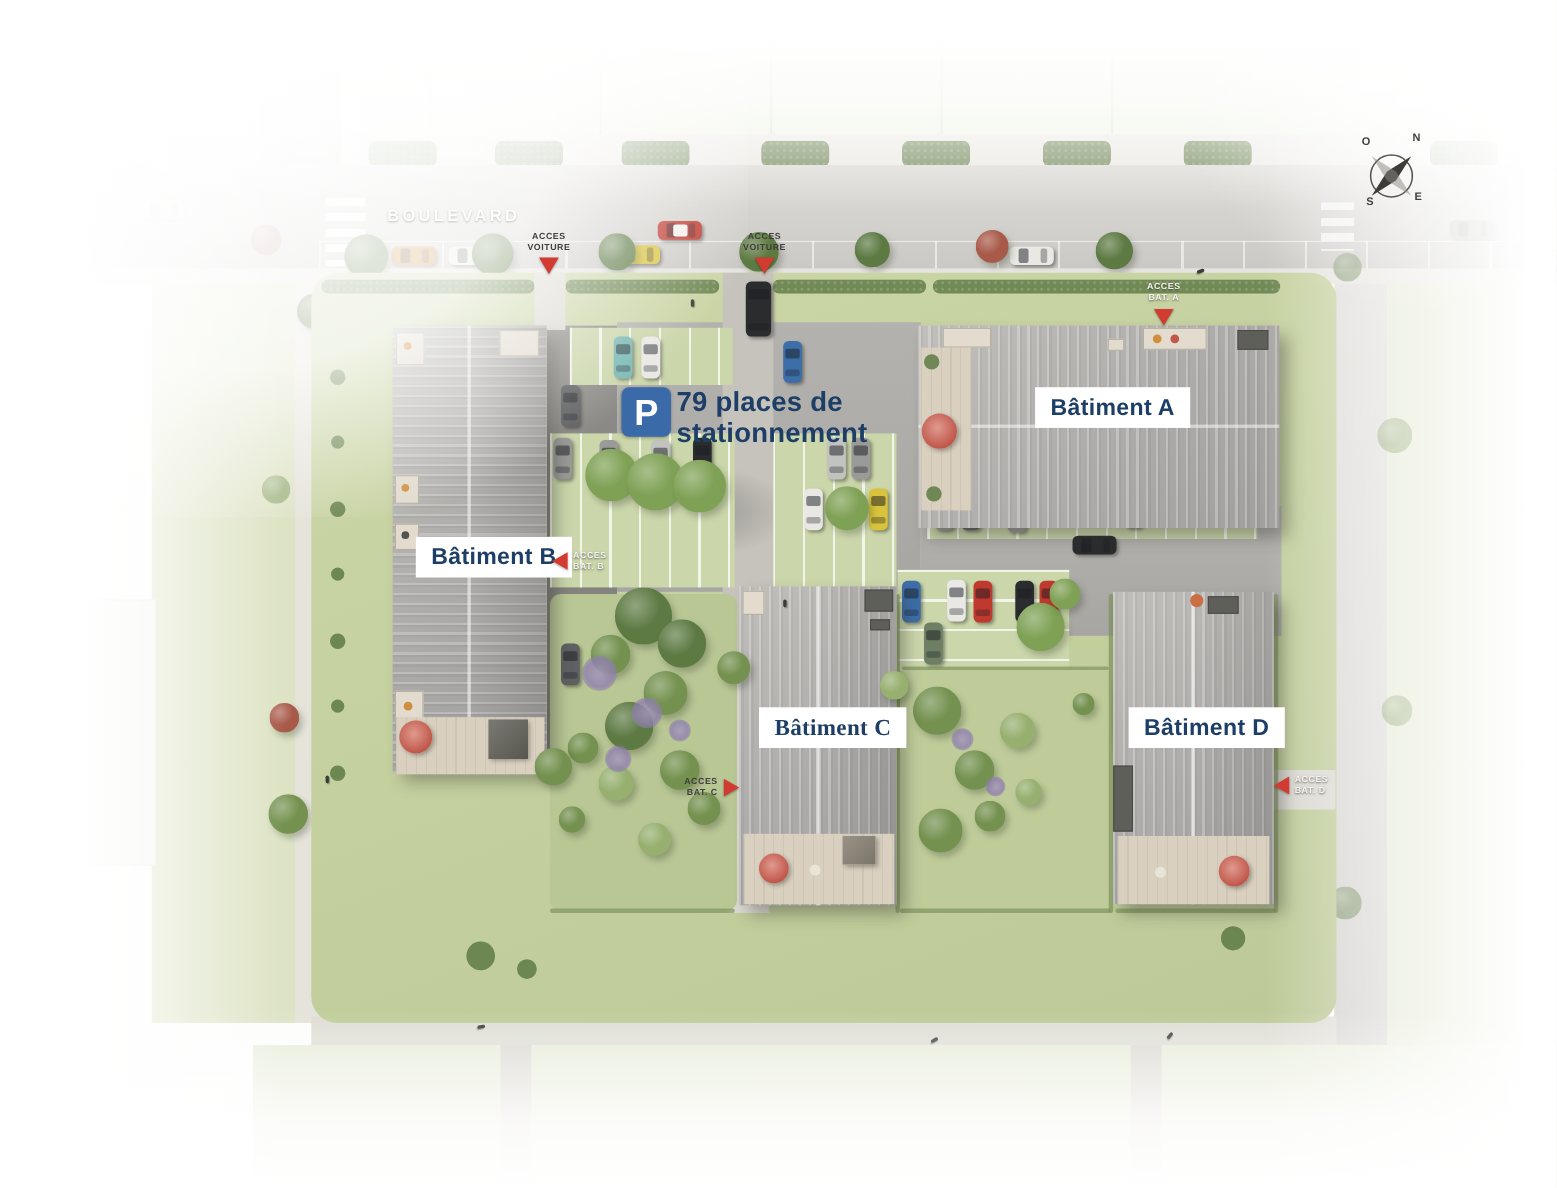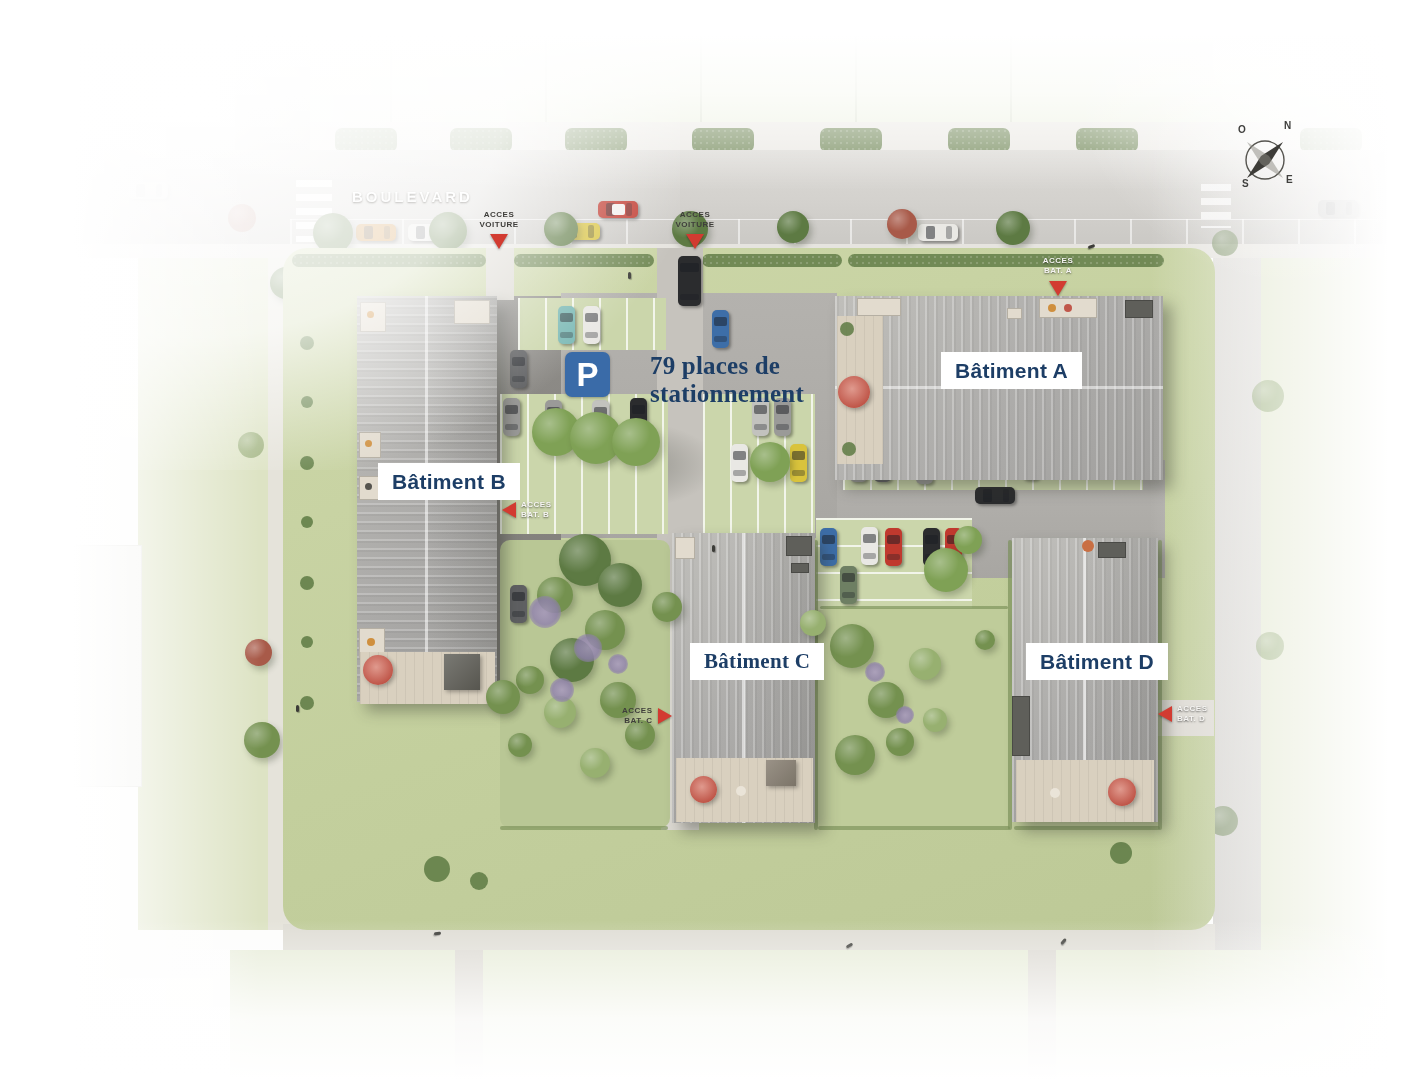--- a/index.html
+++ b/index.html
@@ -346,27 +346,27 @@
   <div class="vg vg-tl"></div>
   <div class="vg vg-top"></div>
   <div class="vg vg-left"></div>
   <div class="vg vg-right"></div>
   <div class="vg vg-bottom"></div>
   <div class="vg vg-tr"></div>
 
   <div class="ann street-name" style="left:352px;top:188px;">BOULEVARD</div>
 
   <div class="ann p-sign" style="left:565px;top:352px;">P</div>
-  <div class="ann p-text" style="left:650px;top:352px;font-family:Liberation Serif, serif;">
+  <div class="ann p-text" style="left:615px;top:352px;">
     <div>79 places de</div>
     <div>stationnement</div>
   </div>
 
   <div class="ann bldg-label" style="left:941px;top:352px;">Bâtiment A</div>
-  <div class="ann bldg-label" style="left:378px;top:463px;">Bâtiment B</div>
+  <div class="ann bldg-label" style="left:378px;top:488px;">Bâtiment B</div>
   <div class="ann bldg-label" style="left:690px;top:643px;font-family:Liberation Serif, serif;">Bâtiment C</div>
   <div class="ann bldg-label" style="left:1026px;top:643px;">Bâtiment D</div>
 
   <div class="ann" style="left:472px;top:210px;width:54px;text-align:center;">
     <div class="acc">
       <div>ACCES</div>
       <div>VOITURE</div>
     </div>
     <div class="tri-down" style="margin:3px auto 0;"></div>
   </div>

